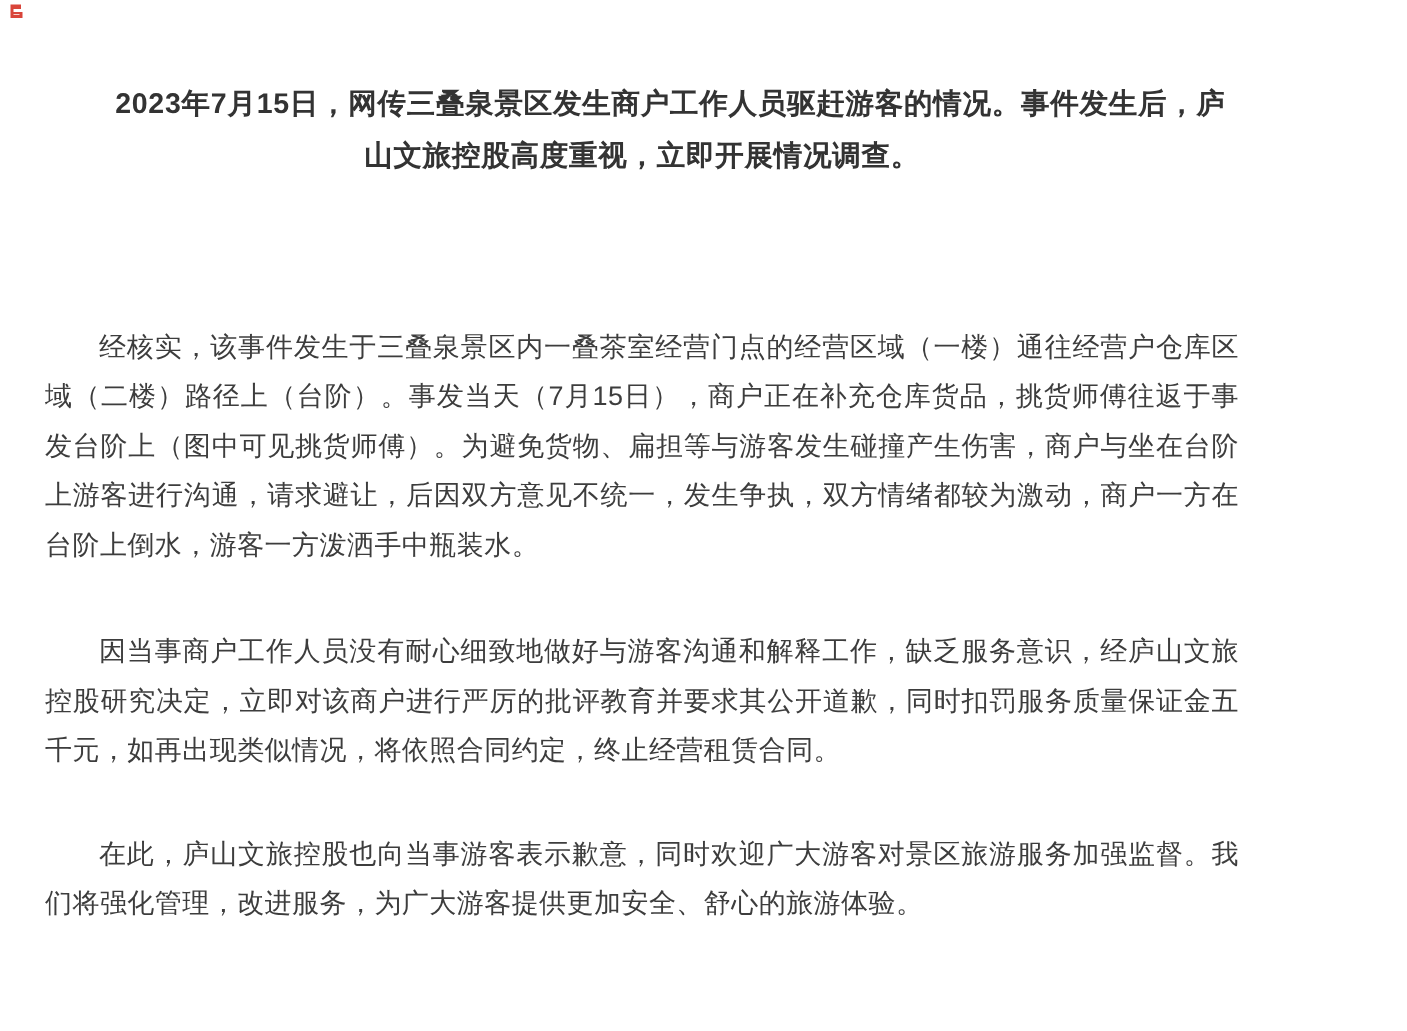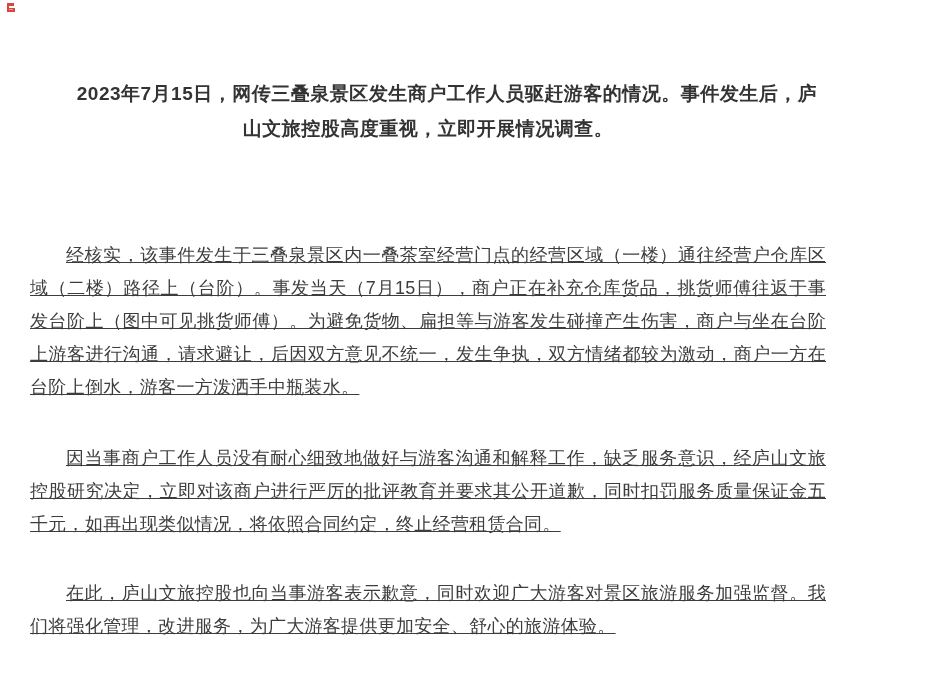--- a/index.html
+++ b/index.html
@@ -9,21 +9,21 @@
     background: #ffffff;
   }
   .page {
     position: relative;
     width: 856px;
     height: 687px;
     background: #ffffff;
     overflow: hidden;
     font-family: "Liberation Sans", sans-serif;
     box-sizing: border-box;
-    padding-top: 76px;
+    padding-top: 52px;
   }
   .corner-mark {
     position: absolute;
     top: 2px;
     left: 5px;
     width: 12px;
     height: 12px;
     line-height: 0;
   }
   .corner-mark svg {
@@ -44,21 +44,20 @@
   }
   .para {
     margin: 0 30px;
     font-size: 18px;
     color: #3d3d3d;
     line-height: 33px;
     text-align: justify;
     text-indent: 2em;
     letter-spacing: 0.3px;
     font-family: "Liberation Sans", sans-serif;
-    text-decoration: underline;
   }
   .para-1 { margin-top: 93px; }
   .para-2 { margin-top: 38px; }
   .para-3 { margin-top: 36px; }
 </style>
 </head>
 <body>
 
 <div class="page">
 

